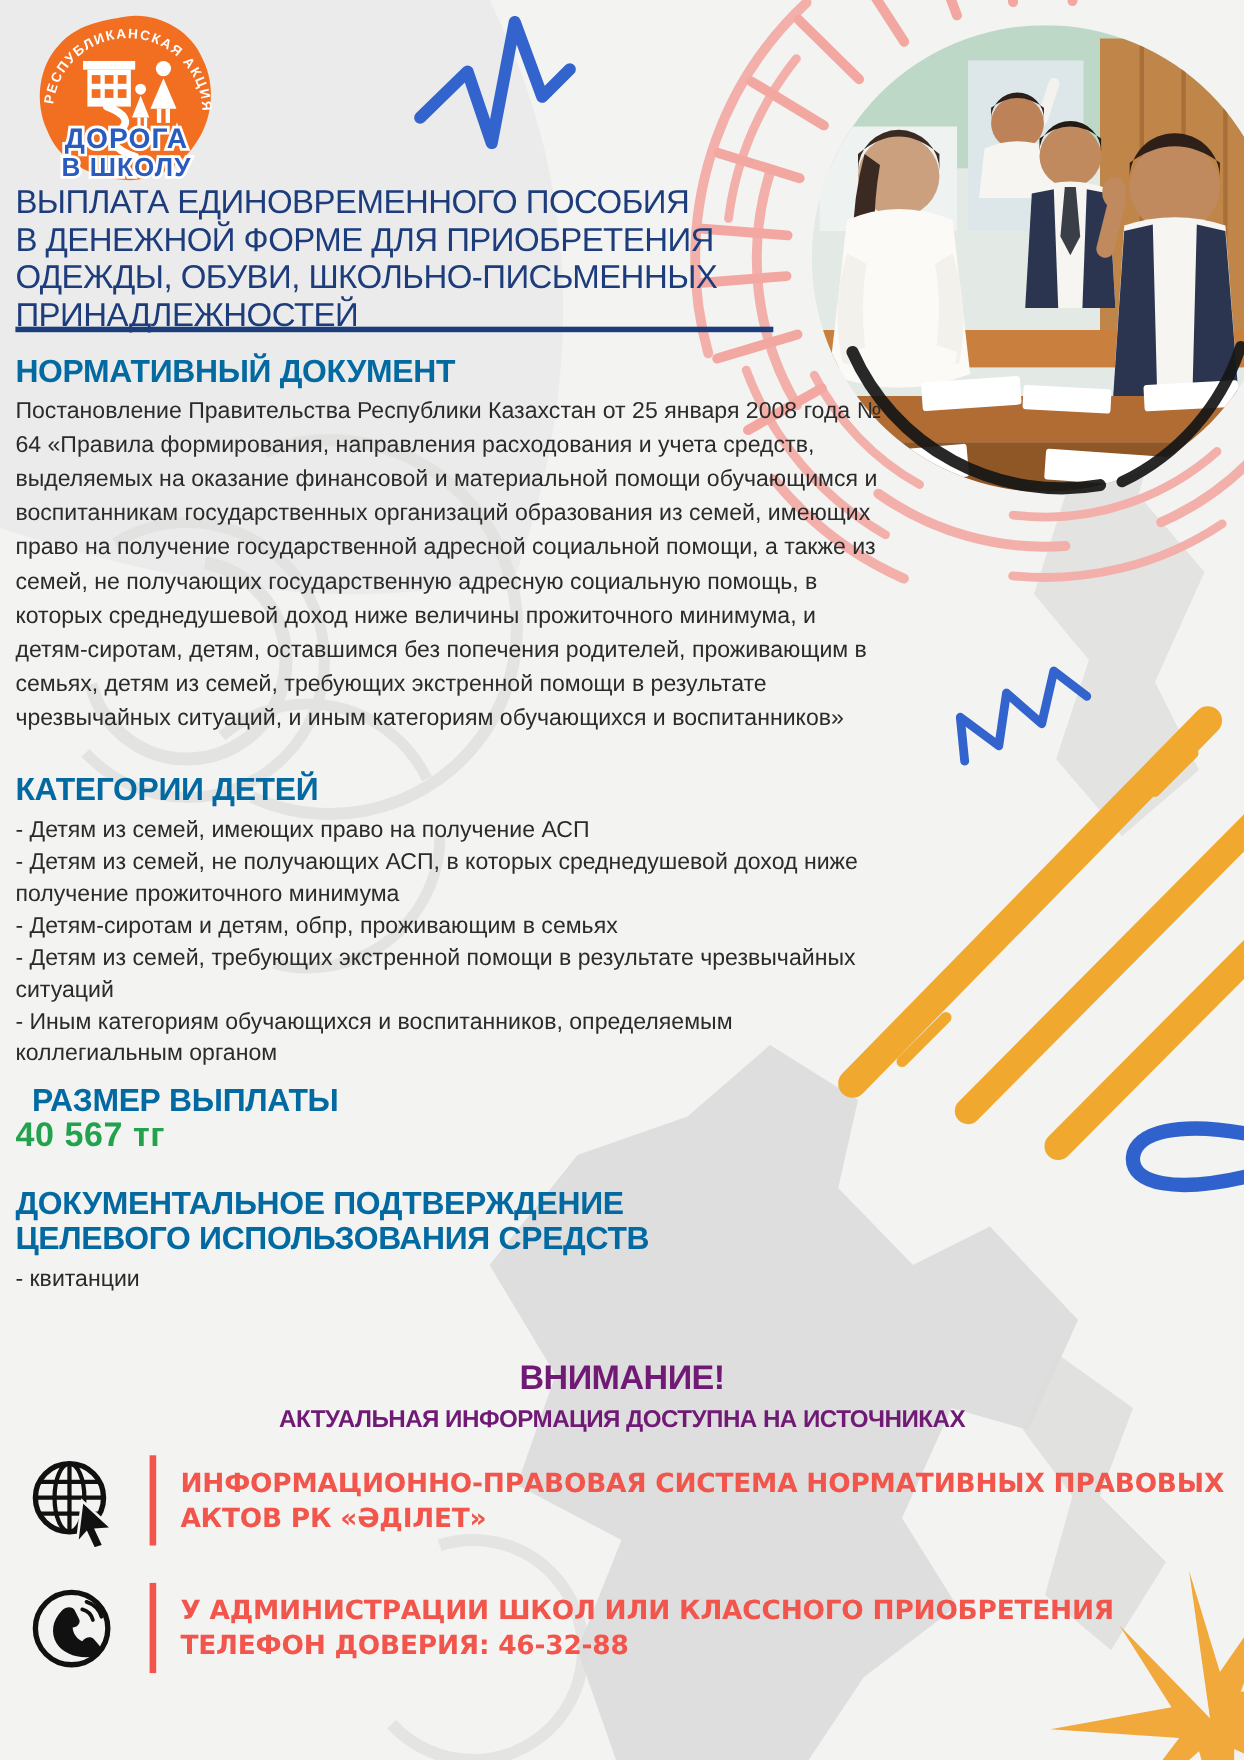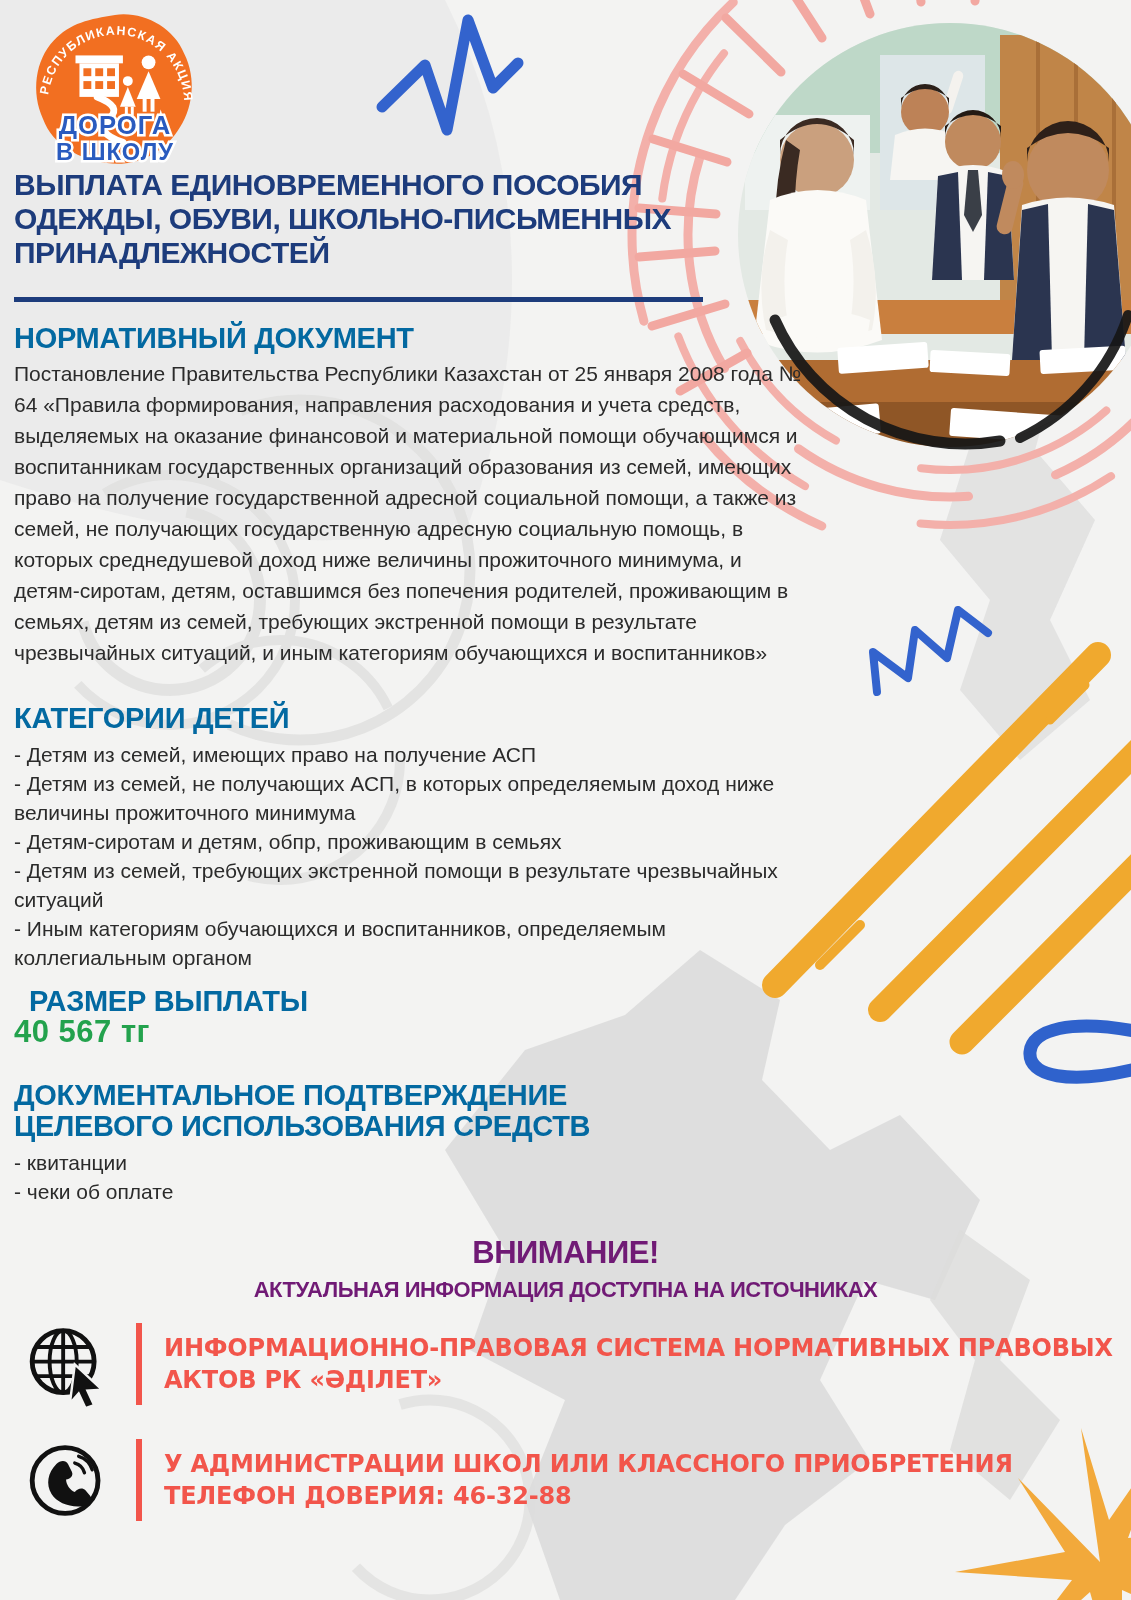--- a/index.html
+++ b/index.html
@@ -7,21 +7,21 @@
   .page {
     position:relative; width:1131px; height:1600px; margin:0 auto;
     background:#f3f3f2; overflow:hidden;
   }
   .decor { position:absolute; left:0; top:0; width:1131px; height:1600px; z-index:0; }
   .content { position:absolute; z-index:1; }
 
   .logo { left:26px; top:10px; width:178px; height:158px; }
 
   .main-title { left:14px; top:168px; width:710px;
-    font-size:30px; font-weight:bold; color:#1d3c7c; line-height:34px; letter-spacing:-0.5px; }
+    font-size:30px; font-weight:normal; color:#1d3c7c; line-height:34px; letter-spacing:-0.5px; }
   .title-underline { left:14px; top:297px; width:689px; height:5px; background:#1d3c7c; }
 
   .section-heading { font-size:29px; font-weight:bold; color:#0369a1; letter-spacing:-0.3px; }
   .h-norm { left:14px; top:322px; }
   .body-text { font-size:21px; color:#2b2b2b; }
   .norm-body { left:14px; top:358px; width:788px; line-height:31px; }
 
   .h-cat { left:14px; top:702px; }
   .cat-list { left:14px; top:740px; width:800px; line-height:29px; list-style:none; }
   .doc-list { left:14px; top:1148px; width:800px; line-height:29px; list-style:none; }
@@ -202,44 +202,44 @@
       <path d="M95,98 L111,98 L103,78 Z"></path>
       <rect x="100" y="98" width="3" height="9"></rect>
         <rect x="106" y="98" width="3" height="9"></rect>
     </g>
     <text x="90" y="126" text-anchor="middle" font-size="26" font-weight="bold" fill="#2a5bbf" stroke="#ffffff" stroke-width="5" paint-order="stroke" letter-spacing="1">ДОРОГА</text>
     <text x="90" y="152" text-anchor="middle" font-size="24" font-weight="bold" fill="#2a5bbf" stroke="#ffffff" stroke-width="5" paint-order="stroke" letter-spacing="1">В ШКОЛУ</text>
   </svg>
 
   <div class="content main-title">
     <div>ВЫПЛАТА ЕДИНОВРЕМЕННОГО ПОСОБИЯ</div>
+    <div>В ДЕНЕЖНОЙ ФОРМЕ ДЛЯ ПРИОБРЕТЕНИЯ</div>
     <div>ОДЕЖДЫ, ОБУВИ, ШКОЛЬНО-ПИСЬМЕННЫХ</div>
     <div>ПРИНАДЛЕЖНОСТЕЙ</div>
   </div>
   <div class="content title-underline"></div>
 
   <div class="content section-heading h-norm">НОРМАТИВНЫЙ ДОКУМЕНТ</div>
   <div class="content body-text norm-body">Постановление Правительства Республики Казахстан от 25 января 2008 года № 64 «Правила формирования, направления расходования и учета средств, выделяемых на оказание финансовой и материальной помощи обучающимся и воспитанникам государственных организаций образования из семей, имеющих право на получение государственной адресной социальной помощи, а также из семей, не получающих государственную адресную социальную помощь, в которых среднедушевой доход ниже величины прожиточного минимума, и детям-сиротам, детям, оставшимся без попечения родителей, проживающим в семьях, детям из семей, требующих экстренной помощи в результате чрезвычайных ситуаций, и иным категориям обучающихся и воспитанников»</div>
 
   <div class="content section-heading h-cat">КАТЕГОРИИ ДЕТЕЙ</div>
   <ul class="content body-text cat-list">
     <li>- Детям из семей, имеющих право на получение АСП</li>
-    <li>- Детям из семей, не получающих АСП, в которых определяемым доход ниже величины прожиточного минимума</li>
+    <li>- Детям из семей, не получающих АСП, в которых среднедушевой доход ниже получение прожиточного минимума</li>
     <li>- Детям-сиротам и детям, обпр, проживающим в семьях</li>
     <li>- Детям из семей, требующих экстренной помощи в результате чрезвычайных ситуаций</li>
     <li>- Иным категориям обучающихся и воспитанников, определяемым коллегиальным органом</li>
   </ul>
 
   <div class="content section-heading h-amount">РАЗМЕР ВЫПЛАТЫ</div>
   <div class="content amount-value">40 567 тг</div>
 
   <div class="content section-heading h-doc">ДОКУМЕНТАЛЬНОЕ ПОДТВЕРЖДЕНИЕ ЦЕЛЕВОГО ИСПОЛЬЗОВАНИЯ СРЕДСТВ</div>
   <ul class="content body-text doc-list">
     <li>- квитанции</li>
-    <li>- чеки об оплате</li>
   </ul>
 
   <div class="content attention">
     <div class="l1">ВНИМАНИЕ!</div>
     <div class="l2">АКТУАЛЬНАЯ ИНФОРМАЦИЯ ДОСТУПНА НА ИСТОЧНИКАХ</div>
   </div>
 
   <div class="content source-row src1">
     <svg class="source-icon" viewBox="0 0 90 95">
       <circle cx="40" cy="45" r="32" fill="none" stroke="#111" stroke-width="5"></circle>

